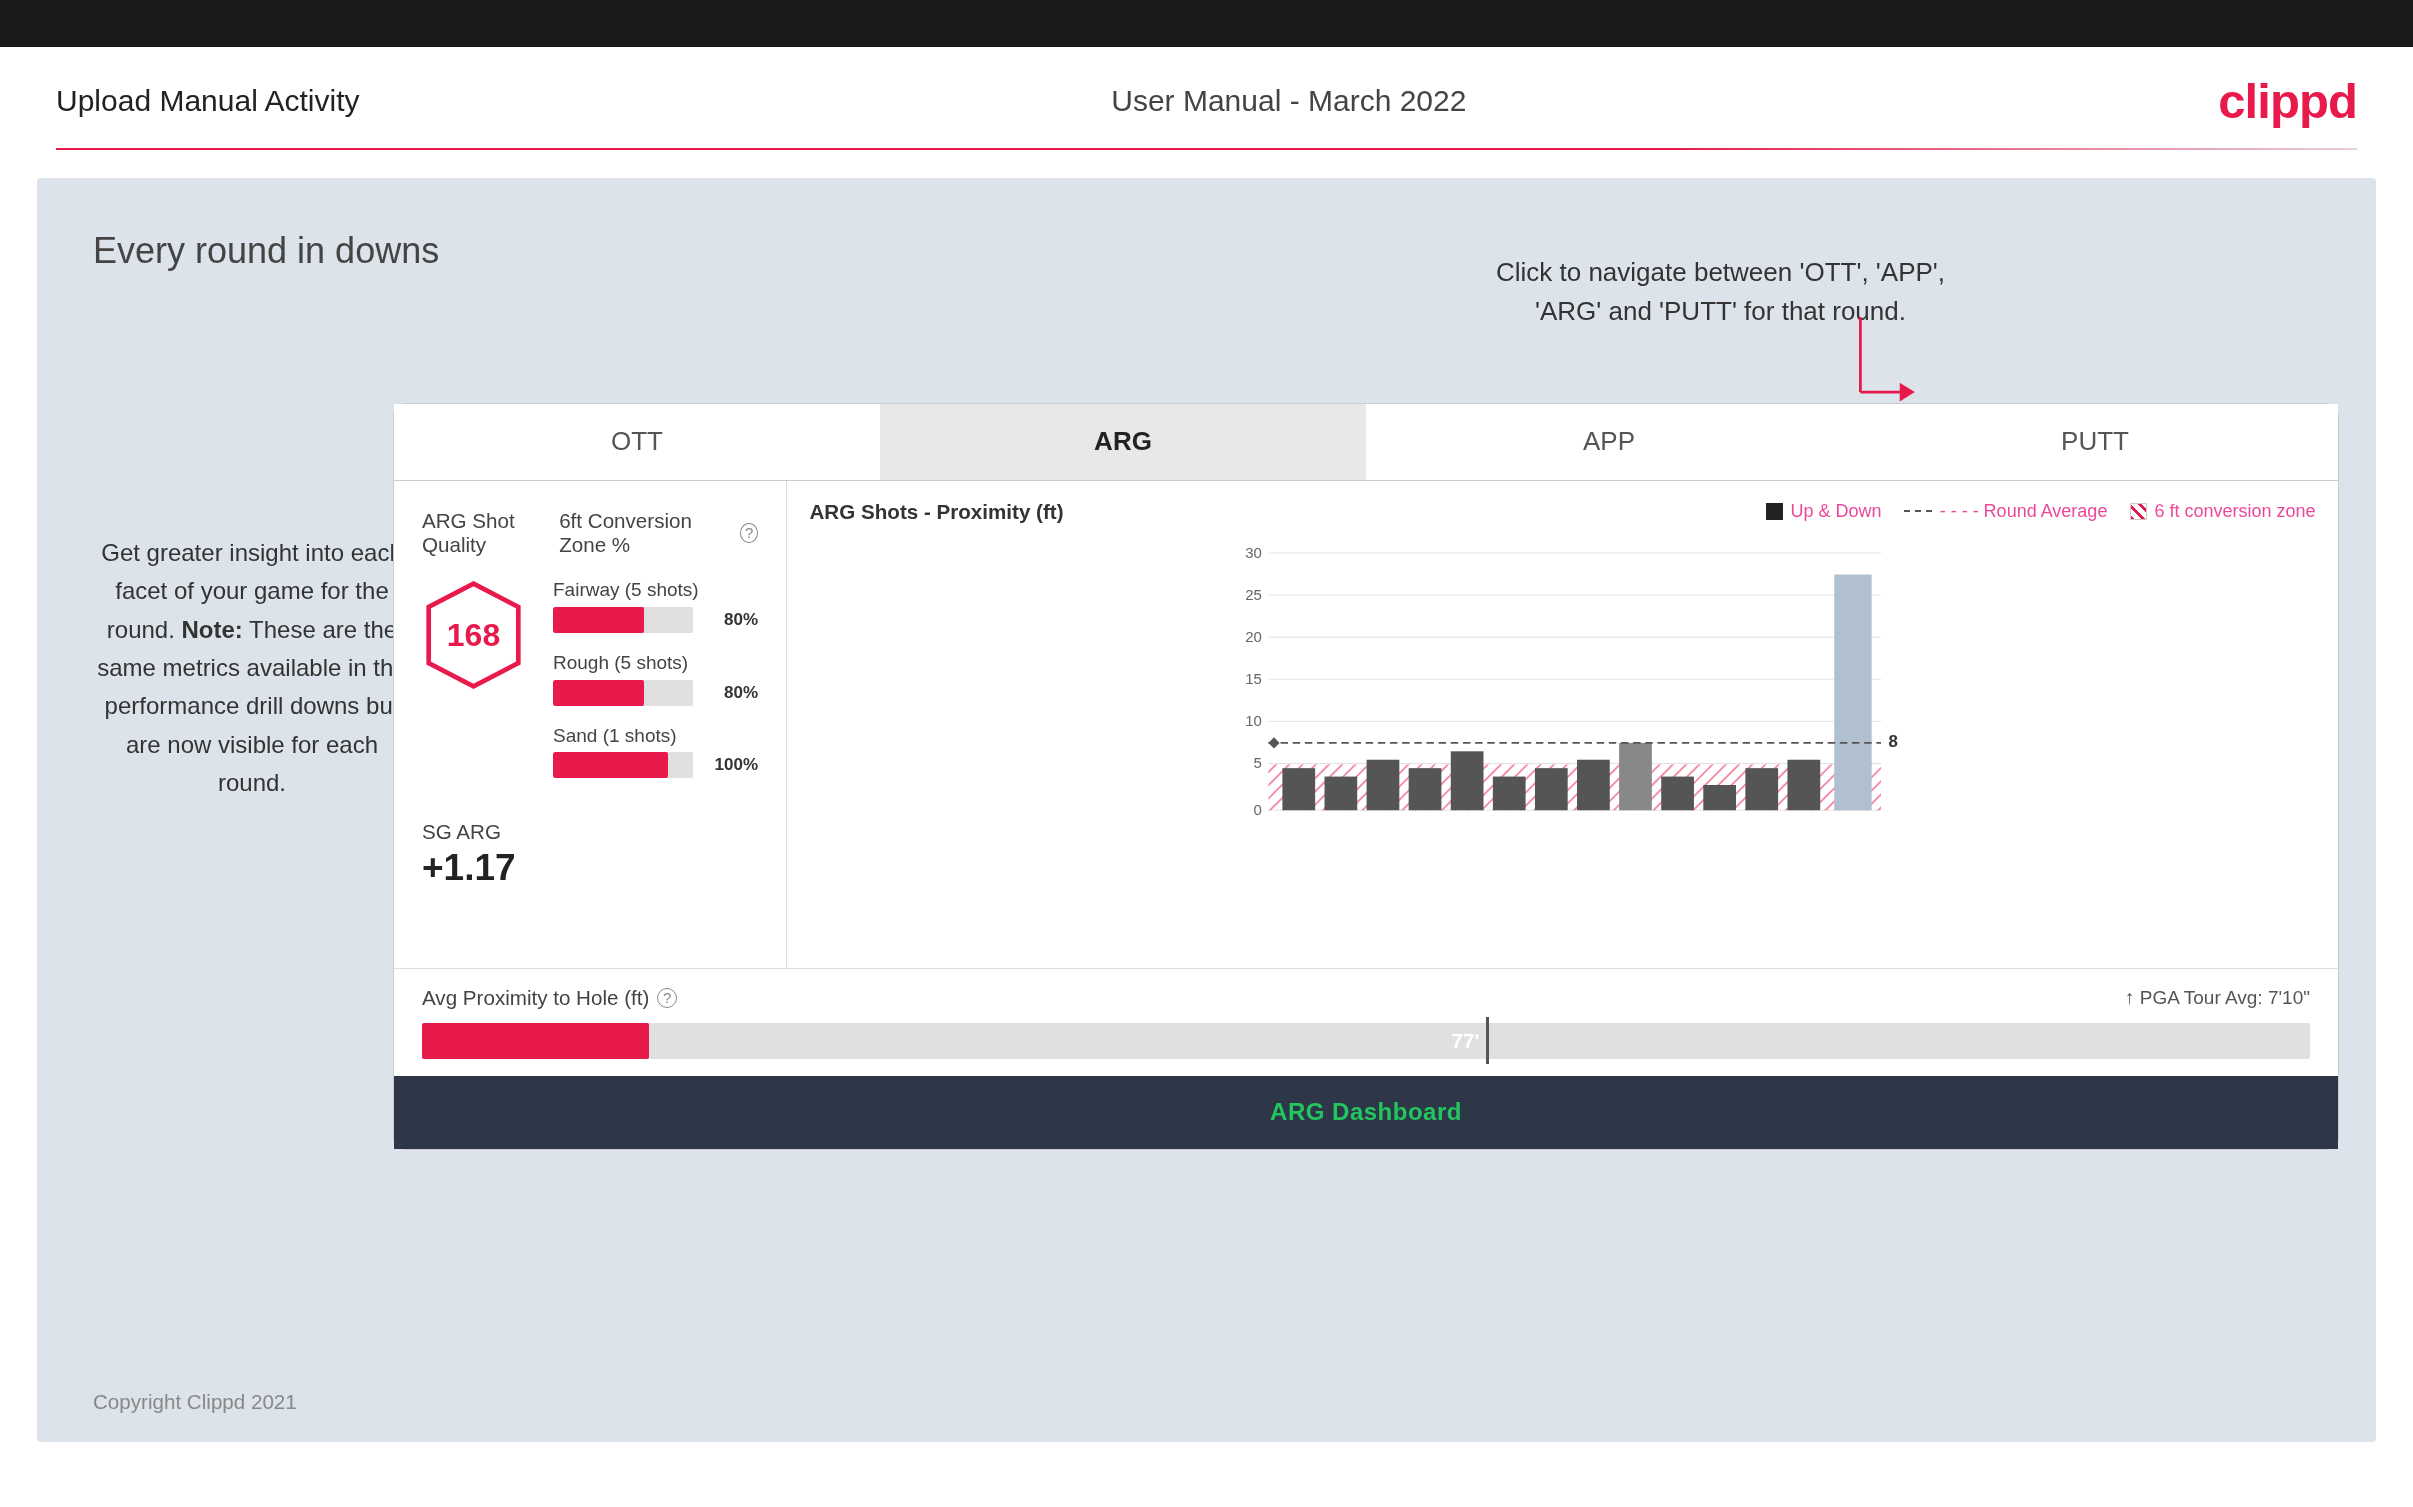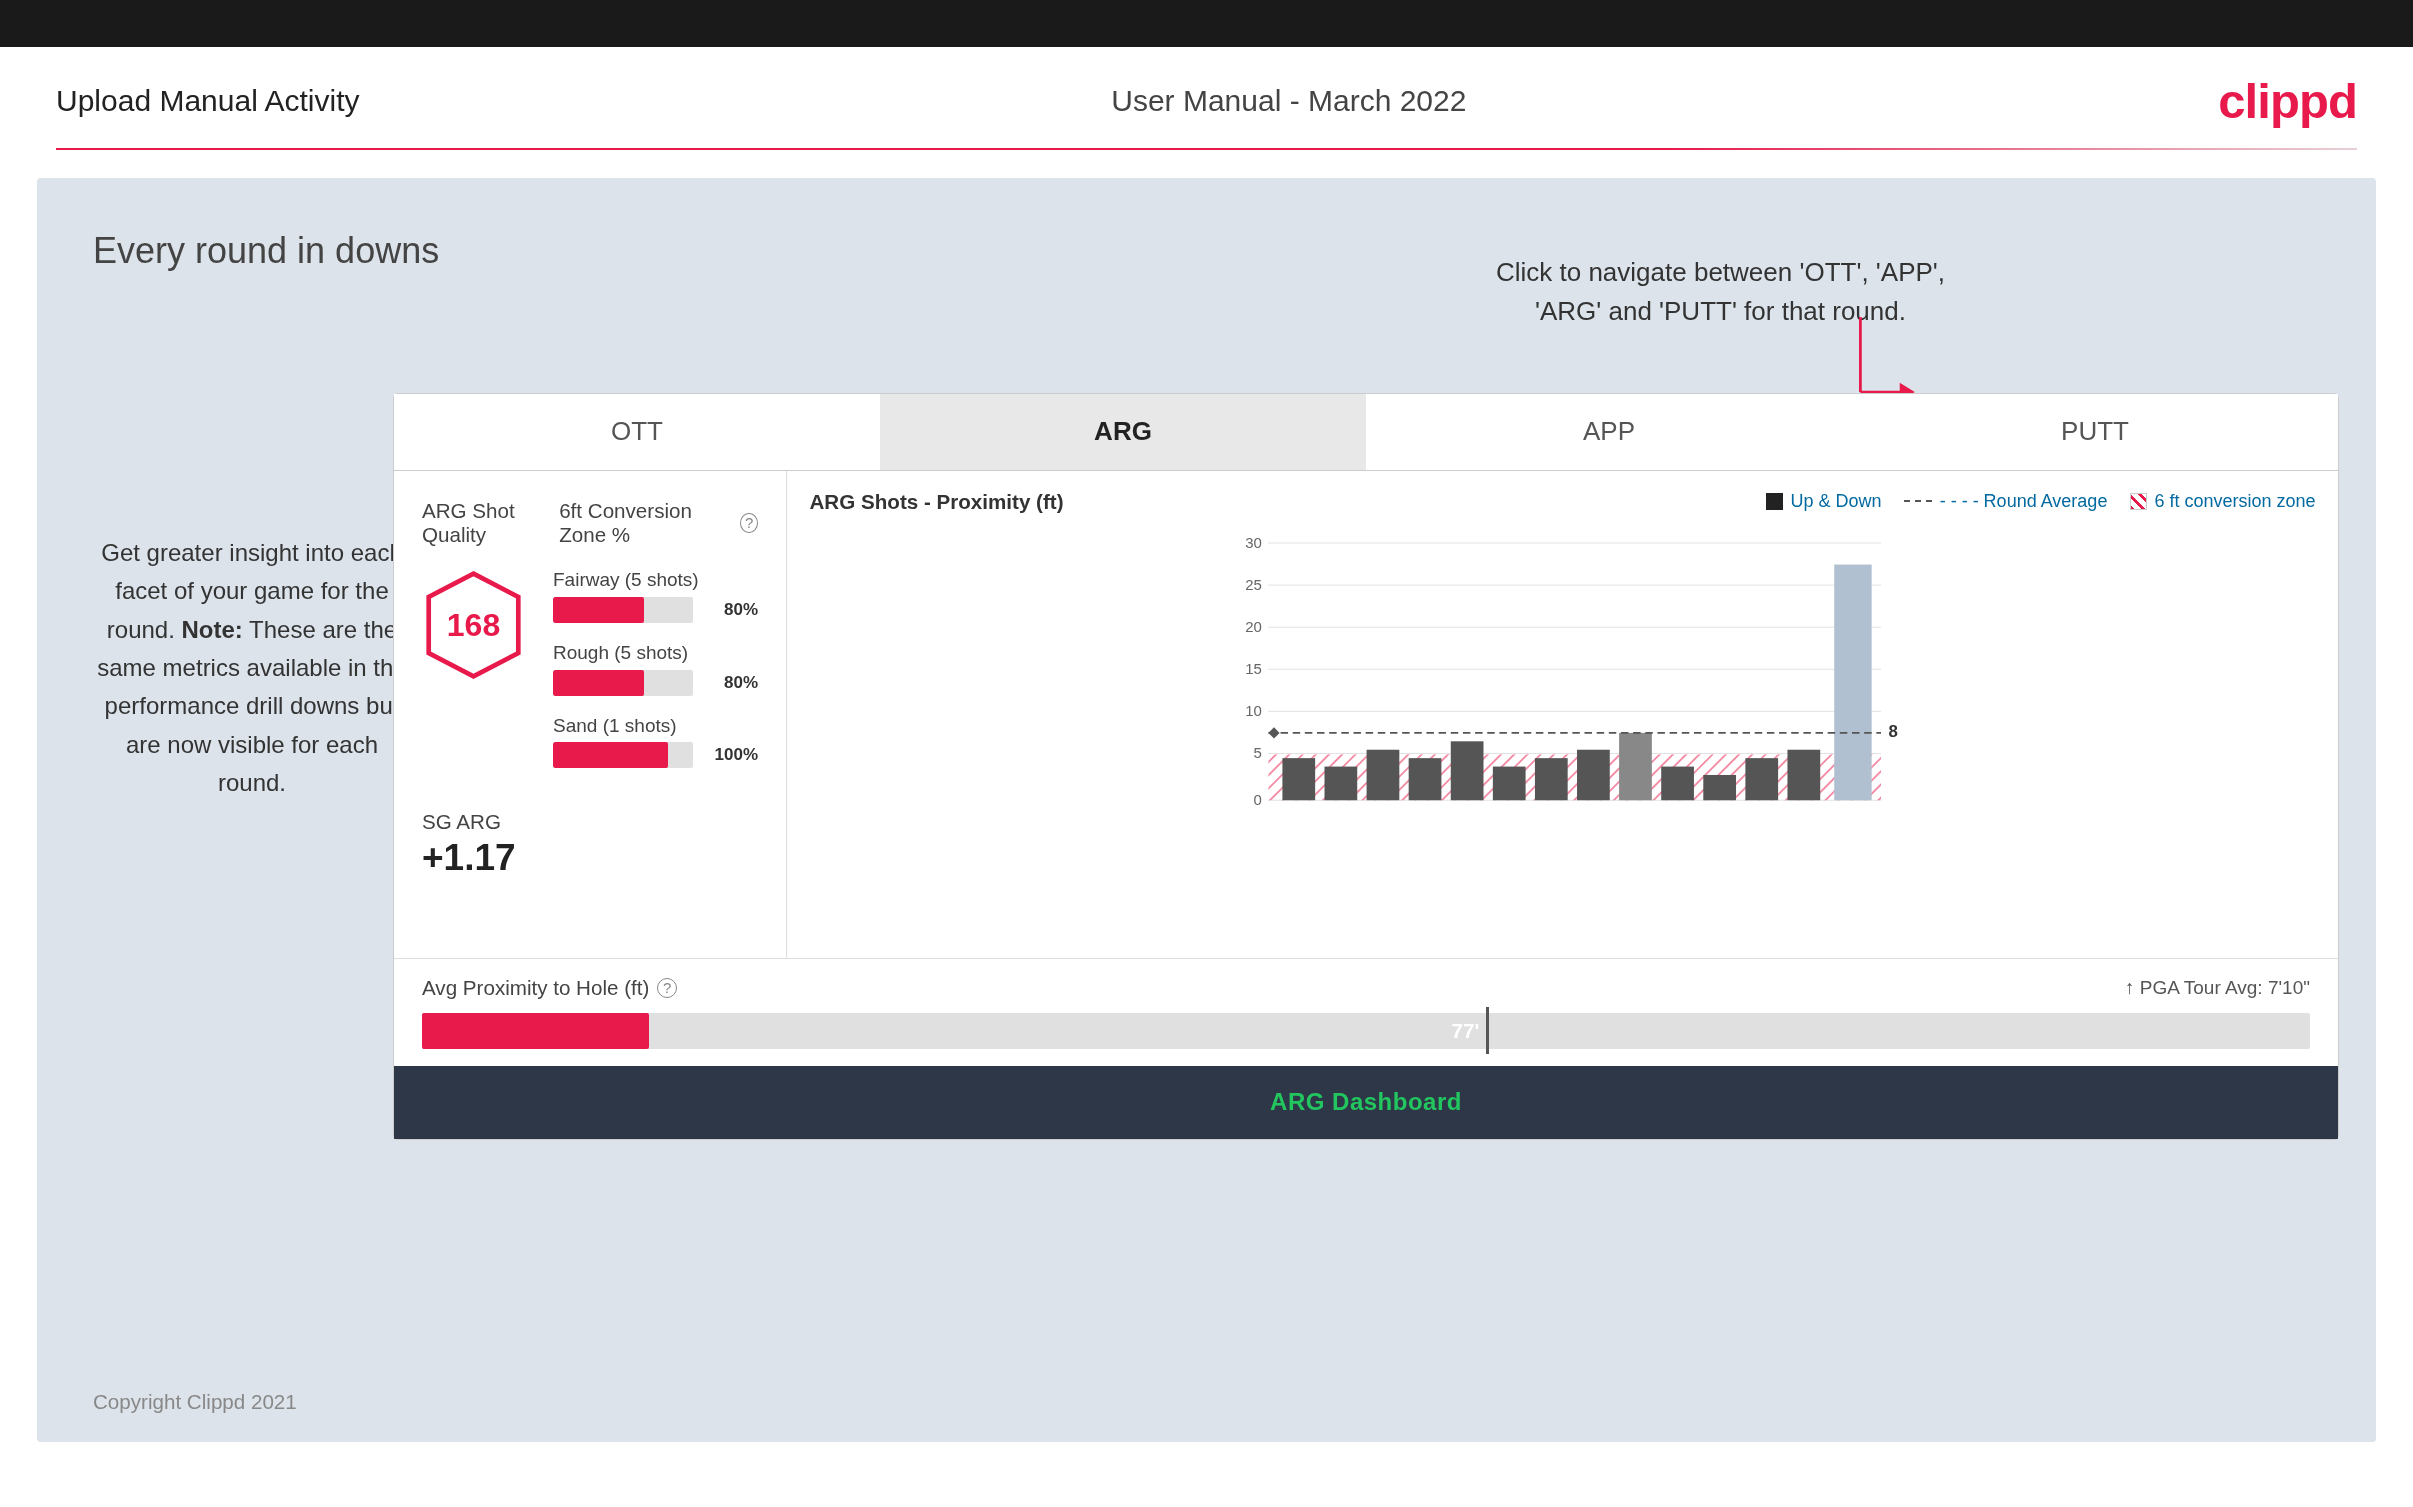--- a/index.html
+++ b/index.html
@@ -92,26 +92,26 @@
       color: #333;
       line-height: 1.6;
     }
     .left-description .note-bold {
       font-weight: 700;
     }
 
     
     .dashboard-panel {
       position: absolute;
-      top: 215px;
+      top: 225px;
       left: 356px;
       right: 37px;
       background: #fff;
       border: 0.9px solid #ccc;
-      border-radius: 5px;
+      border-radius: 12px;
     }
 
     
     .tabs {
       display: flex;
       border-bottom: 0.9px solid #ccc;
     }
     .tab {
       flex: 1;
       text-align: center;
@@ -308,21 +308,21 @@
     }
     .chart-title {
       font-size: 20.6px;
       color: #333;
       font-weight: 600;
     }
     .chart-legend {
       display: flex;
       gap: 22.5px;
       font-size: 18px;
-      color: #0369a1;
+      color: #ec4899;
       align-items: center;
     }
     .legend-item {
       display: flex;
       align-items: center;
       gap: 7.5px;
     }
     .legend-square {
       width: 17px;
       height: 17px;

